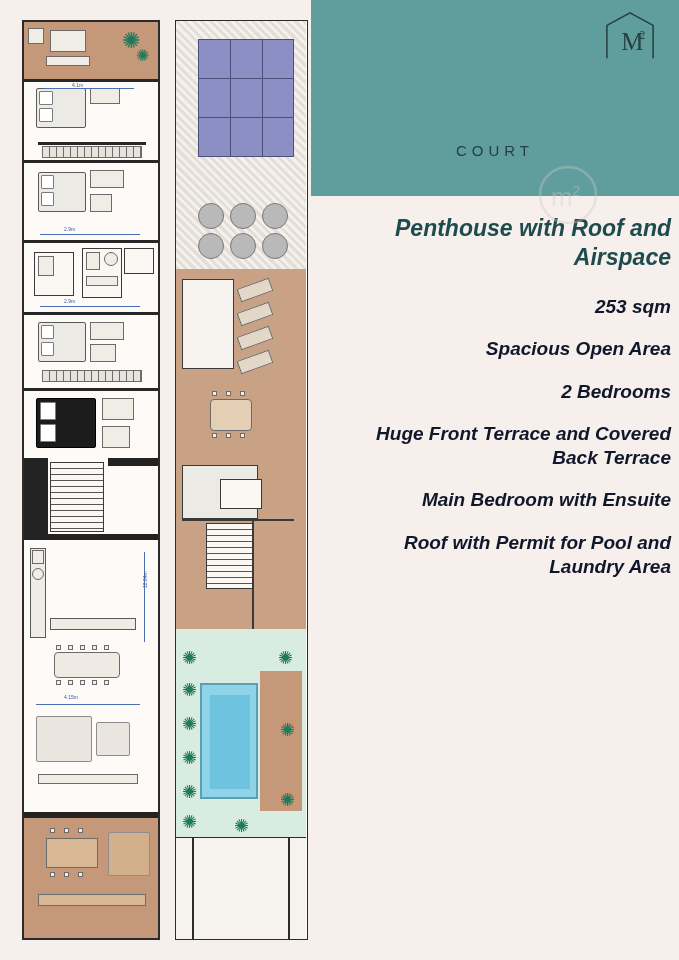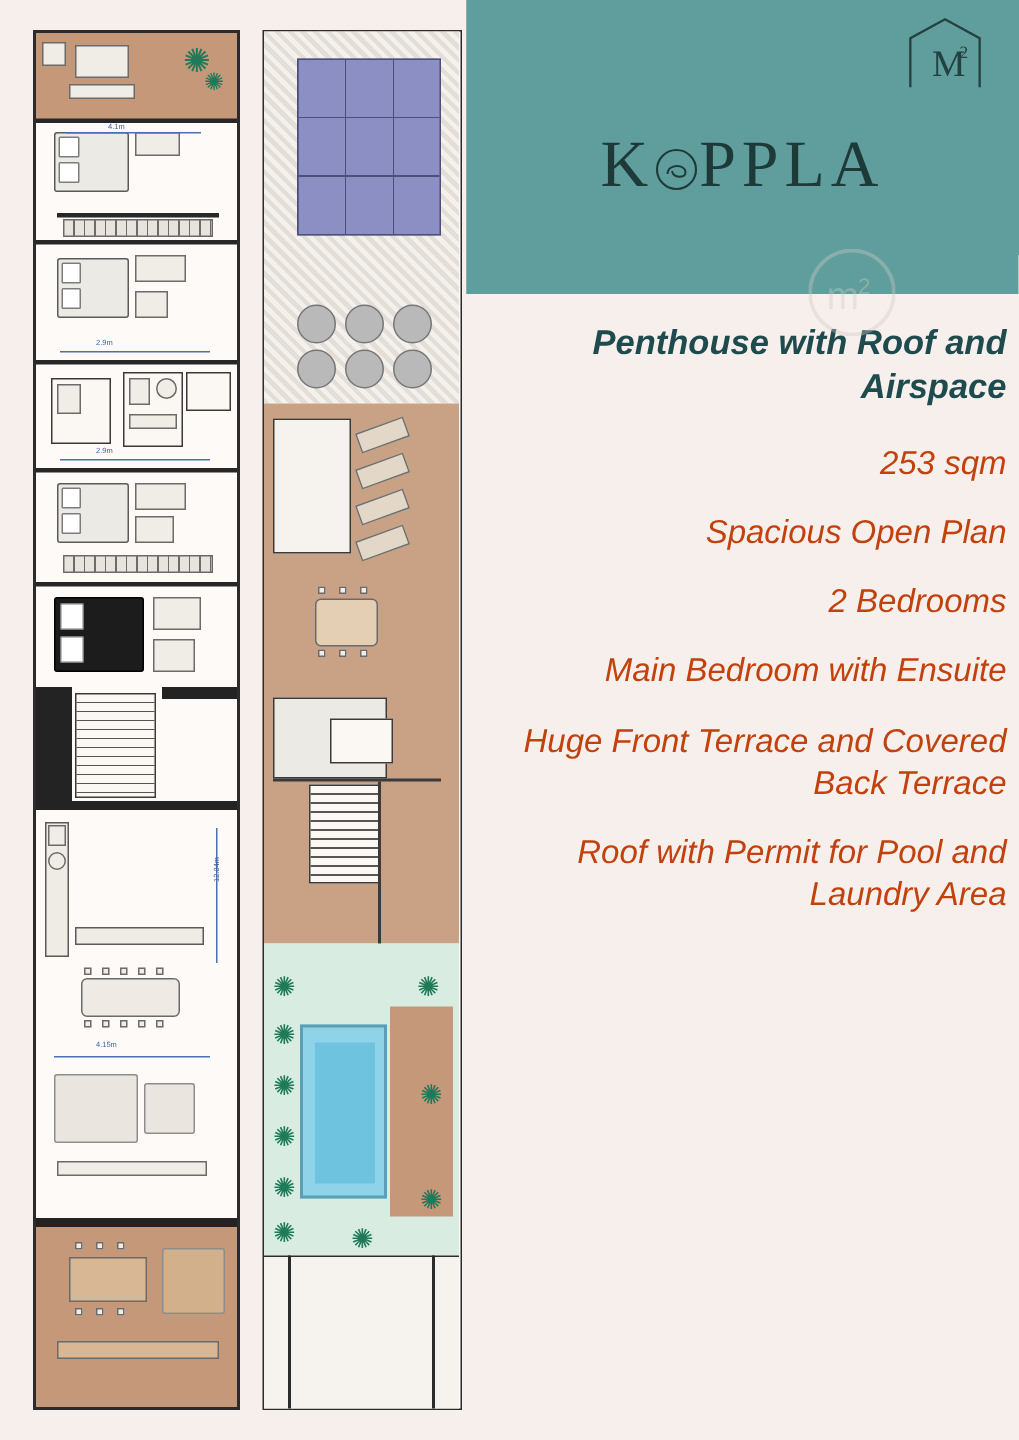--- a/index.html
+++ b/index.html
@@ -75,26 +75,27 @@
     z-index: 5;
   }
   .features {
     position: absolute;
     left: 16px; top: 214px;
     width: 344px;
     text-align: right;
     color: #2e6f6a;
   }
   .feature {
-    font-size: 22px;
+    font-size: 19px;
     line-height: 1.28;
     font-style: italic;
     margin-bottom: 18px;
-    color: #c2410c;
+    color: #0f172a;
     font-family: "Liberation Sans", sans-serif;
+    font-weight: bold;
   }
   .feature.bold {
     font-weight: bold;
     font-size: 23px;
     color: #1d4b4e;
     margin-bottom: 22px;
   }
   .cta {
     position: absolute;
     left: 12px; bottom: 22px;
@@ -460,44 +461,37 @@
     <div class="brand-block">
 
       <div class="logo-monogram">
         <svg viewBox="0 0 56 54" width="54" height="52" aria-hidden="true">
           <path d="M4 50 V16 L28 3 L52 16 V50" fill="none" stroke="#24413f" stroke-width="1.6"></path>
           <text x="19" y="42" font-family="Liberation Serif, serif" font-size="26" fill="#24413f">M</text>
           <text x="38" y="30" font-family="Liberation Serif, serif" font-size="12" fill="#24413f">2</text>
         </svg>
       </div>
 
-      <div class="brand-name">
-        <span>K</span><span class="swirl">
-          <svg viewBox="0 0 30 30" width="30" height="30" aria-hidden="true">
-            <circle cx="15" cy="15" r="13" fill="none" stroke="#1d3a39" stroke-width="1.4"></circle>
-            <path d="M9 18 C9 11 21 11 21 17 C21 21 13 21 12 16" fill="none" stroke="#1d3a39" stroke-width="1.3"></path>
-          </svg>
-        </span><span>PPLA</span>
-      </div>
-
+
+      <div class="brand-sub">COURT</div>
     </div>
 
     <div class="watermark">
       <svg viewBox="0 0 58 58" width="58" height="58" aria-hidden="true">
         <circle cx="29" cy="29" r="28" fill="none" stroke="#cfcac6" stroke-width="2.5"></circle>
         <text x="12" y="40" font-family="Liberation Sans, sans-serif" font-size="26" fill="#cfcac6">m</text>
         <text x="33" y="30" font-family="Liberation Sans, sans-serif" font-size="15" fill="#cfcac6">2</text>
       </svg>
     </div>
 
     <div class="features">
       <div class="feature bold">Penthouse with Roof and Airspace</div>
       <div class="feature">253 sqm</div>
-      <div class="feature">Spacious Open Plan</div>
+      <div class="feature">Spacious Open Area</div>
       <div class="feature">2 Bedrooms</div>
+      <div class="feature">Huge Front Terrace and Covered Back Terrace</div>
       <div class="feature">Main Bedroom with Ensuite</div>
-      <div class="feature">Huge Front Terrace and Covered Back Terrace</div>
       <div class="feature">Roof with Permit for Pool and Laundry Area</div>
     </div>
 
   </div>
 
 </div>
 
 </body></html>

